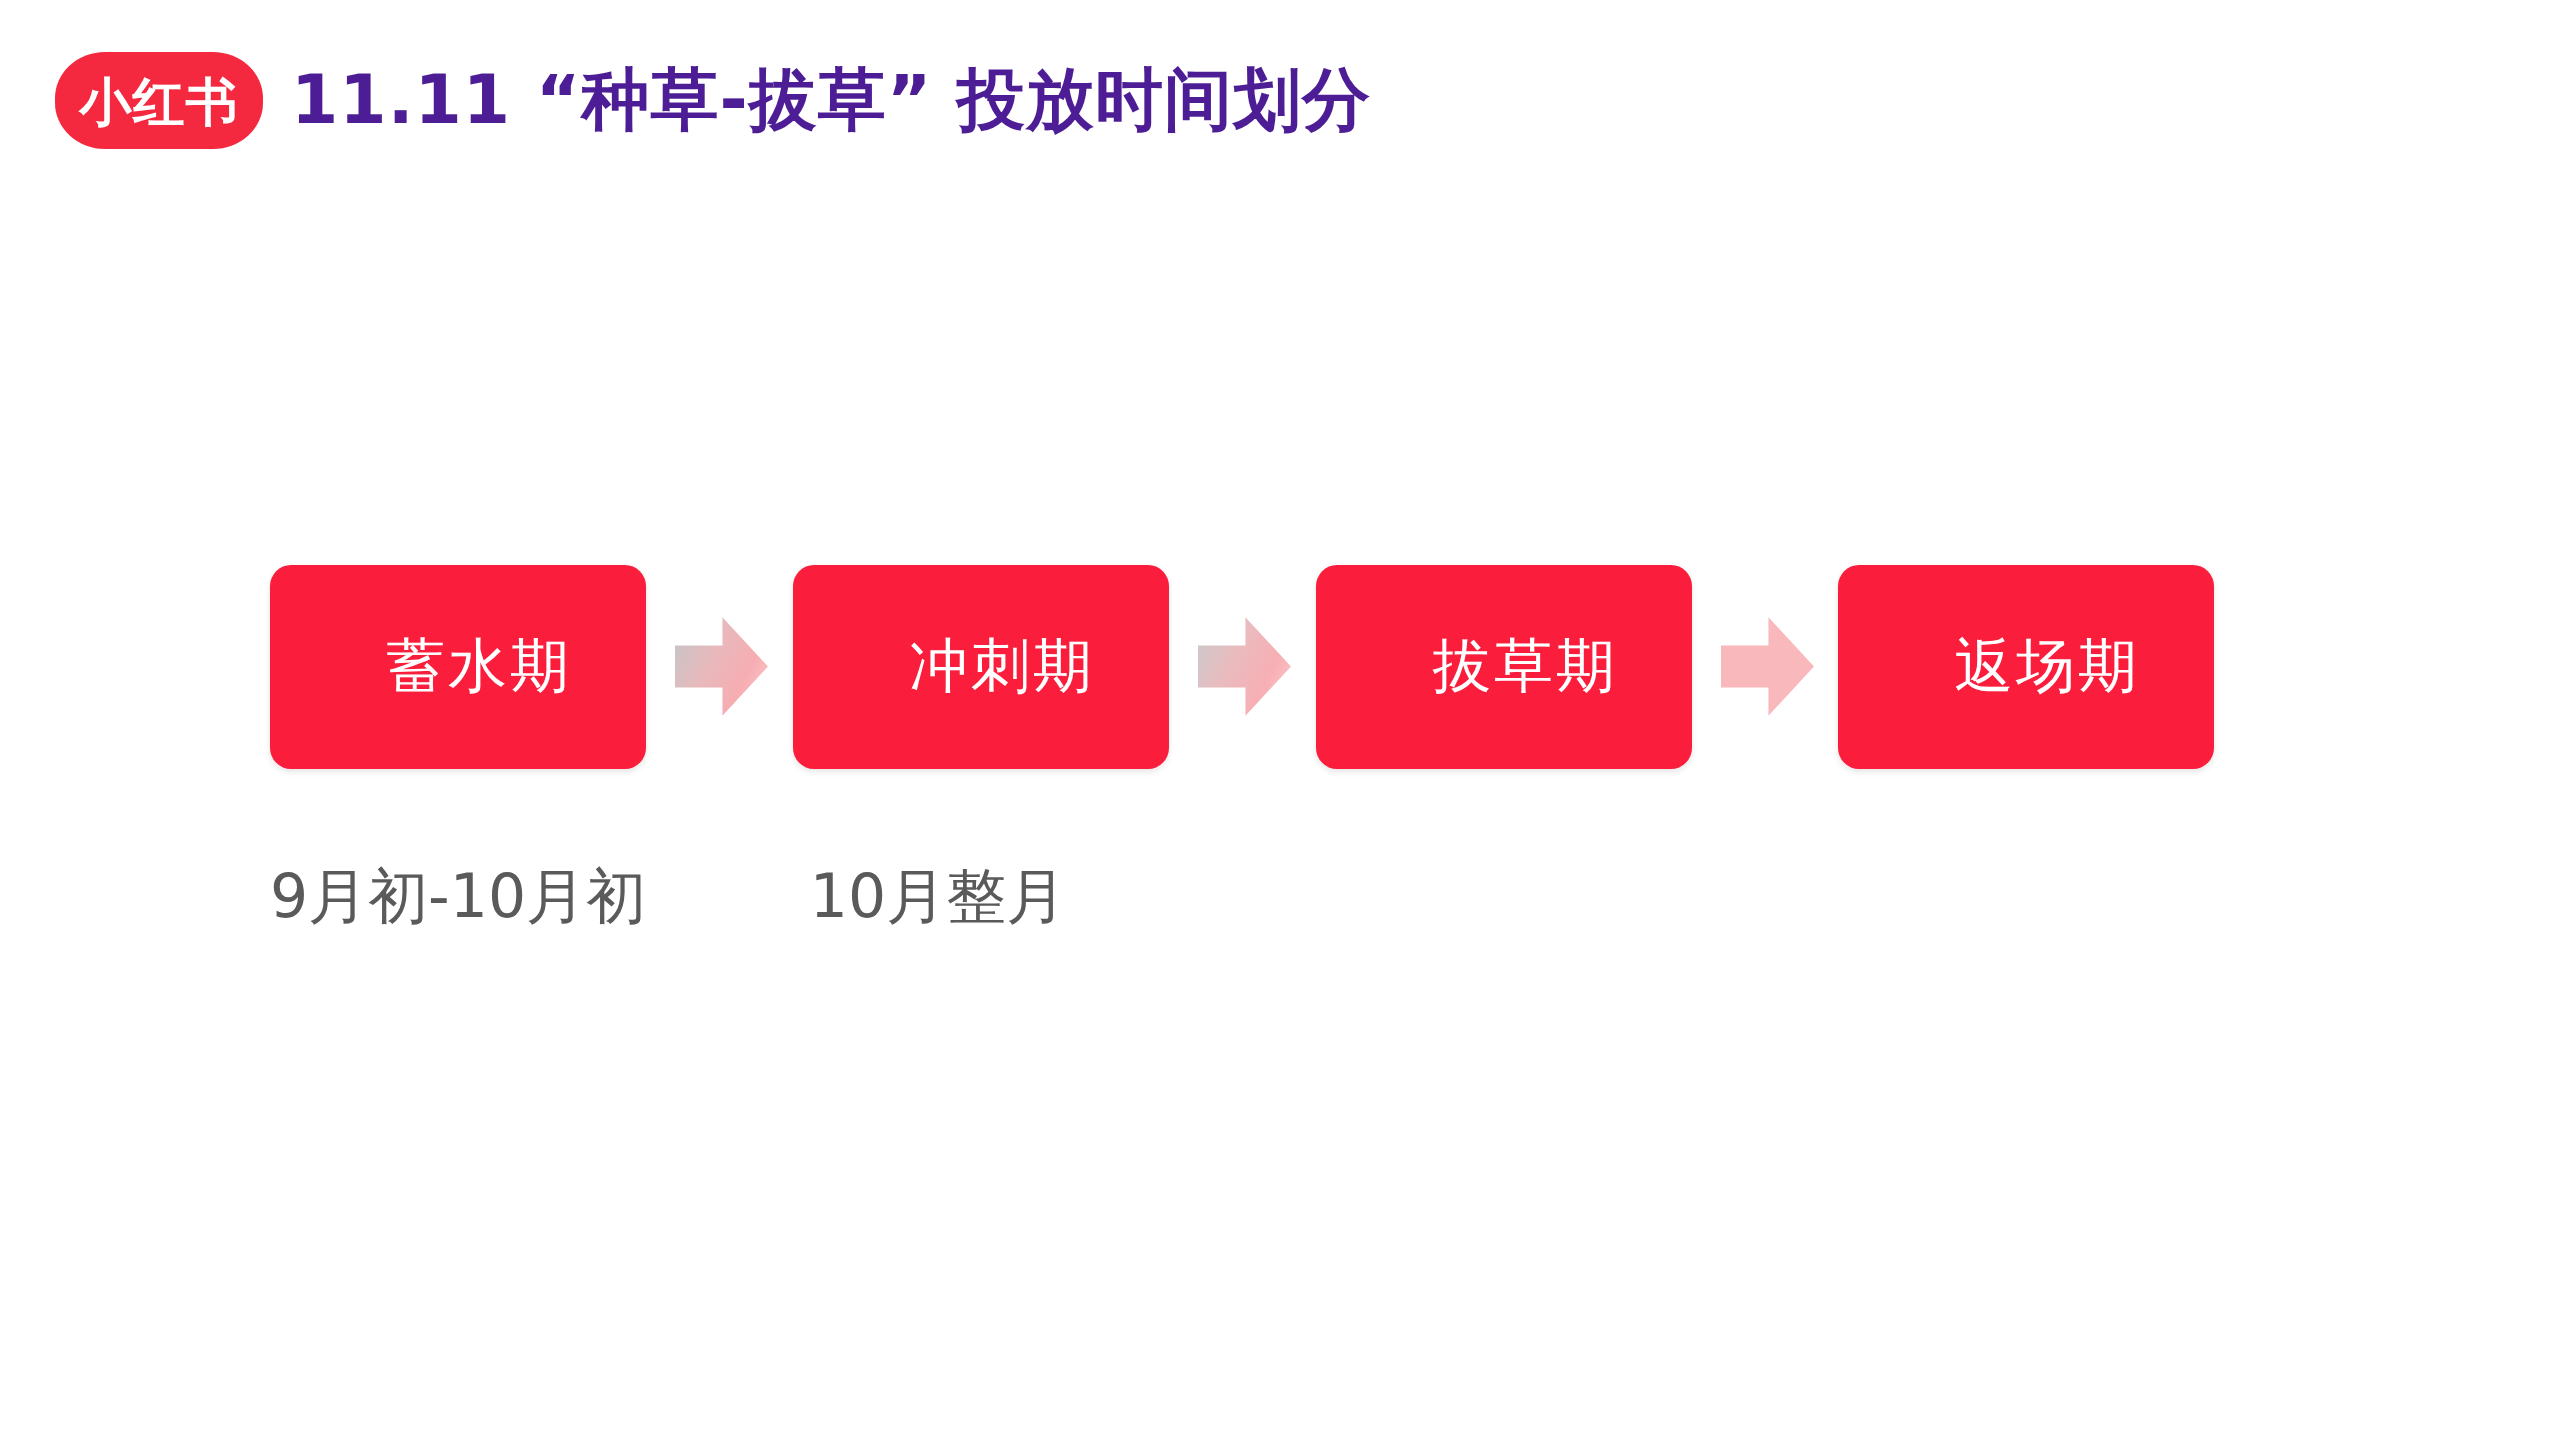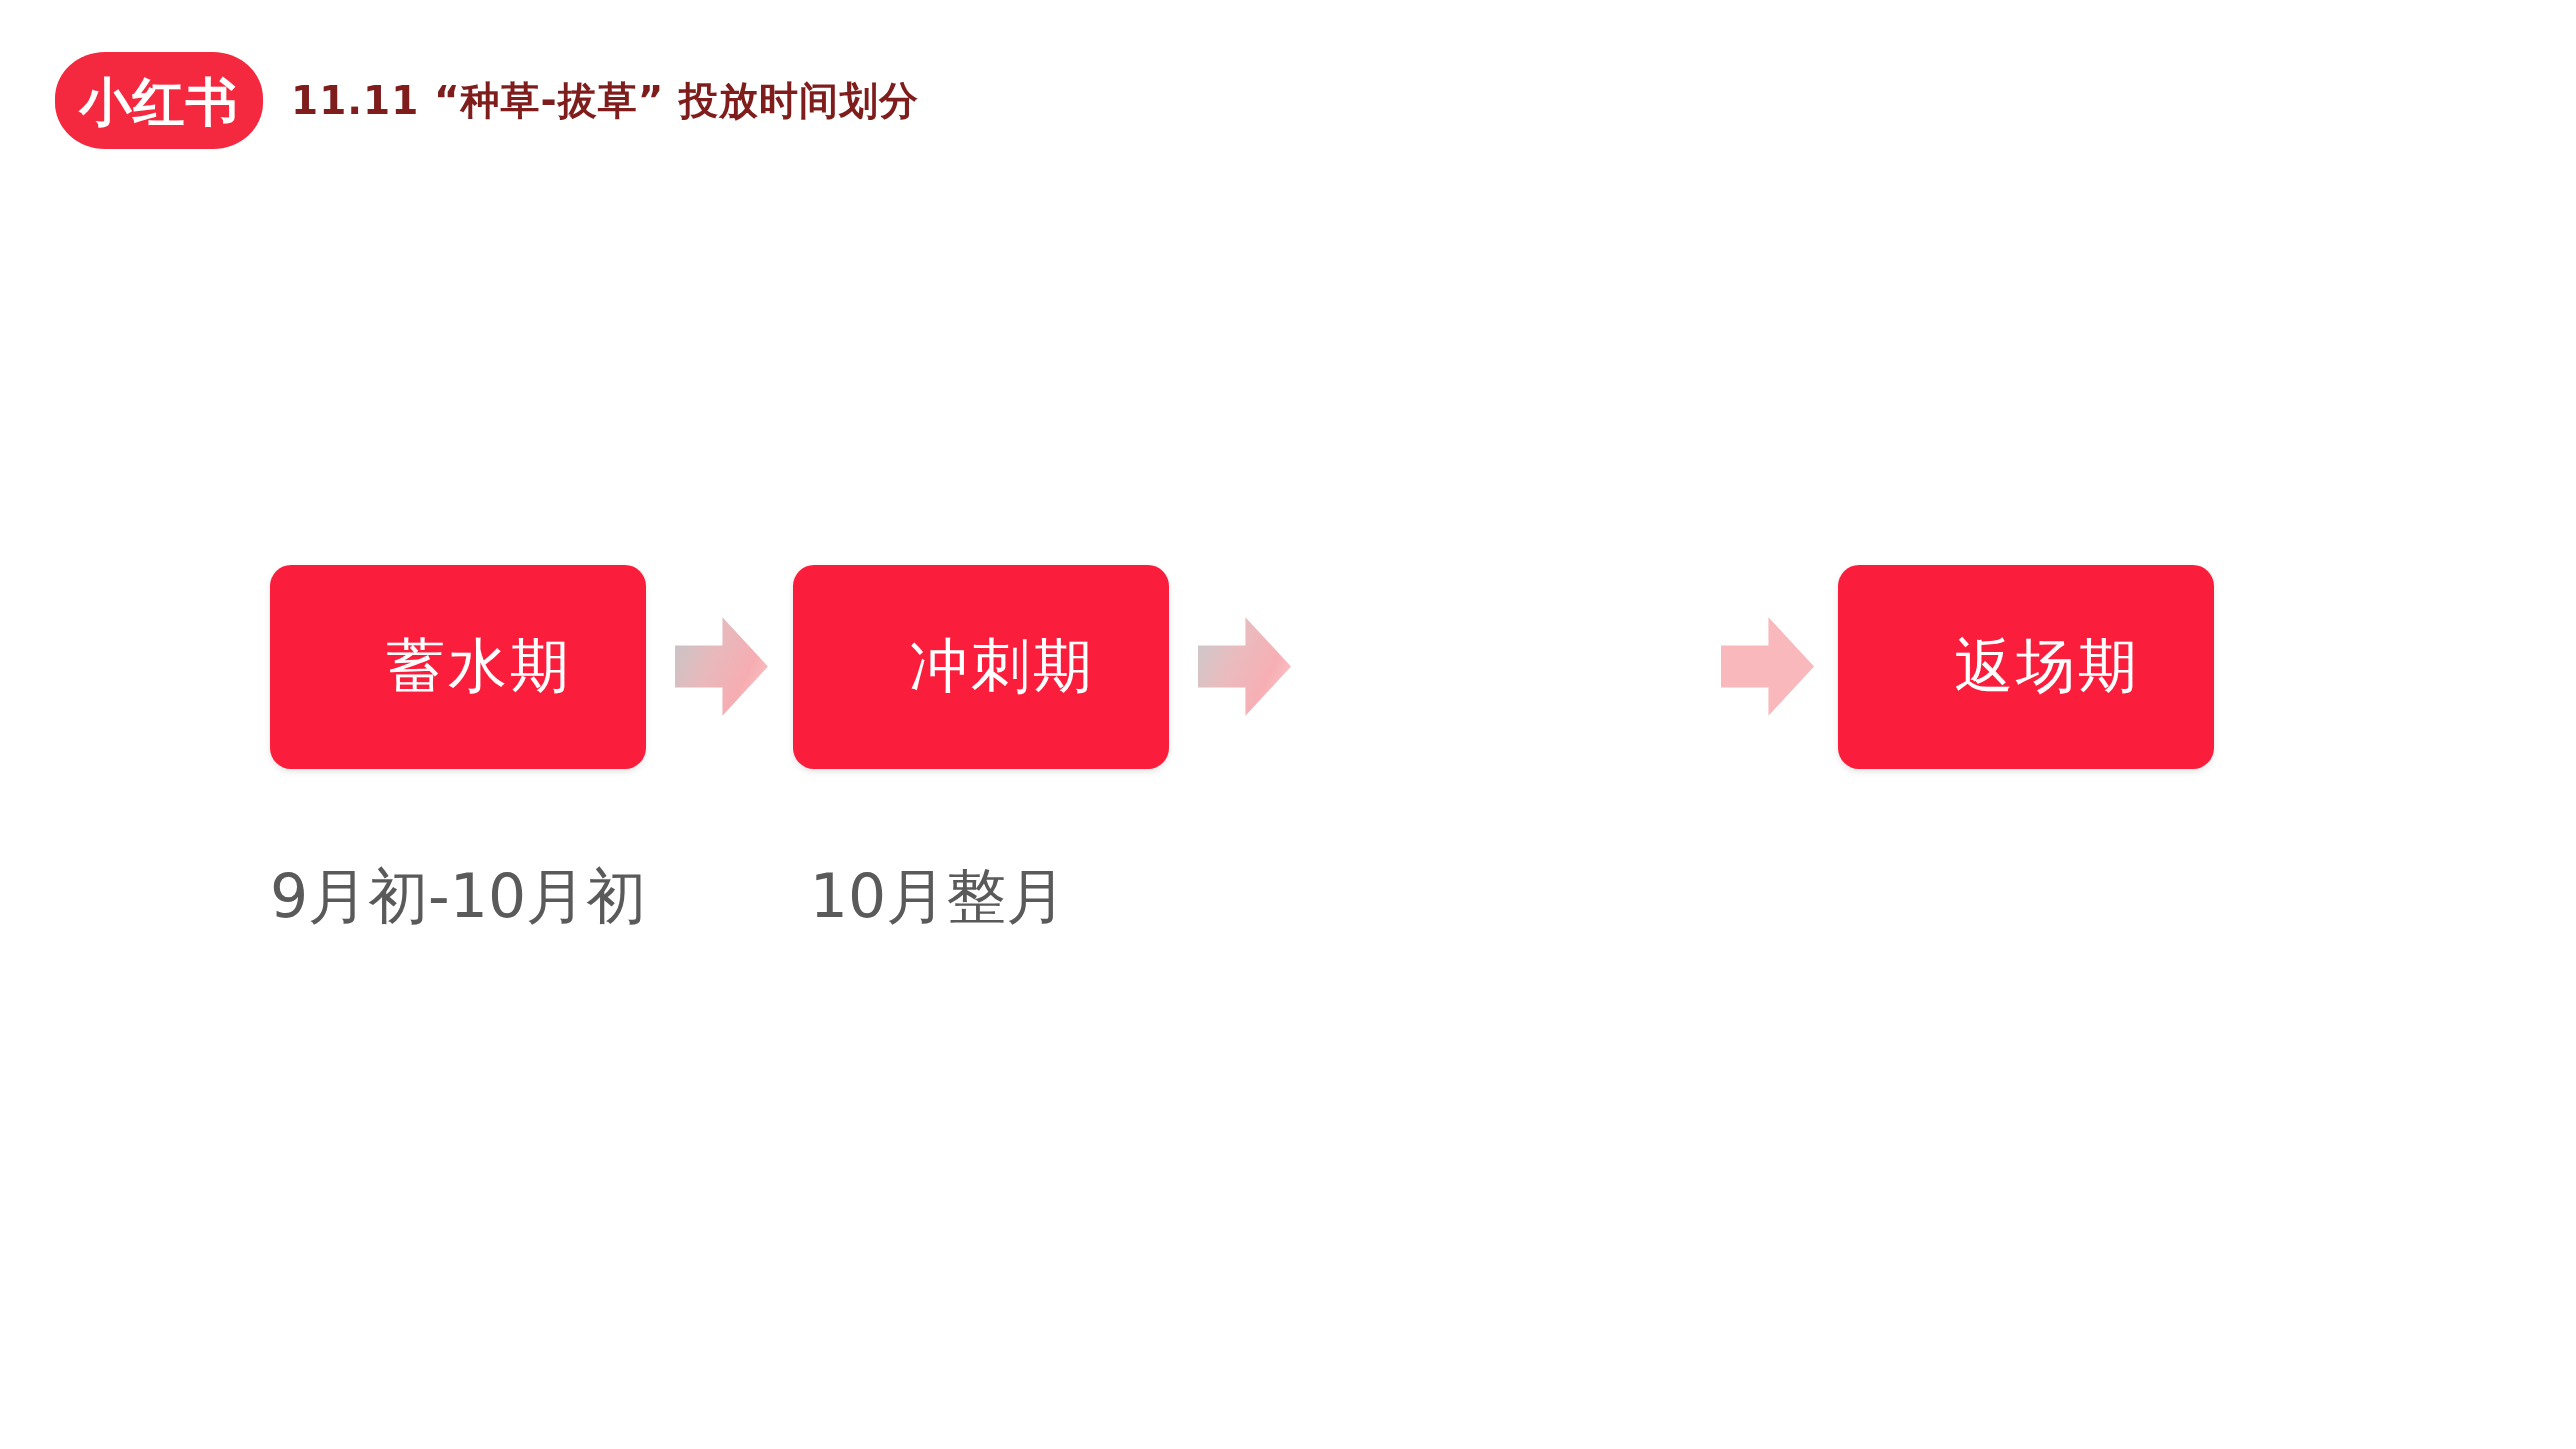--- a/index.html
+++ b/index.html
@@ -46,22 +46,22 @@
     font-family: "DejaVu Sans", "Liberation Sans", sans-serif;
     transform: translateY(1px);
   }
   #page-title {
     position: absolute;
     left: 291px;
     top: 53px;
     height: 95px;
     display: flex;
     align-items: center;
-    color: #7f1d1d;
-    font-size: 39px;
+    color: #4c1d95;
+    font-size: 68px;
     font-weight: 700;
     letter-spacing: 1px;
     white-space: nowrap;
     font-family: "DejaVu Sans", "Liberation Sans", sans-serif;
   }
 
   
   #flow-row {
     position: absolute;
     left: 270px;
@@ -180,20 +180,23 @@
           <stop offset="0%" stop-color="#CEC8CA"></stop>
           <stop offset="38%" stop-color="#EABBBE"></stop>
           <stop offset="75%" stop-color="#F7AFB4"></stop>
           <stop offset="100%" stop-color="#FBC6C9"></stop>
         </linearGradient>
       </defs>
       <path d="M0 30 L50 30 L50 0 L98 52 L50 104 L50 74 L0 74 Z" fill="url(#arrowGrad2)"></path>
     </svg>
   </div>
 
+  <div class="flow-stage s2">
+    <span class="flow-stage-label">拔草期</span>
+  </div>
 
   <div class="flow-arrow a2">
     <svg viewBox="0 0 98 104" xmlns="http://www.w3.org/2000/svg">
       <path d="M0 30 L50 30 L50 0 L98 52 L50 104 L50 74 L0 74 Z" fill="#F9B8BC"></path>
     </svg>
   </div>
 
   <div class="flow-stage s3">
     <span class="flow-stage-label">返场期</span>
   </div>

